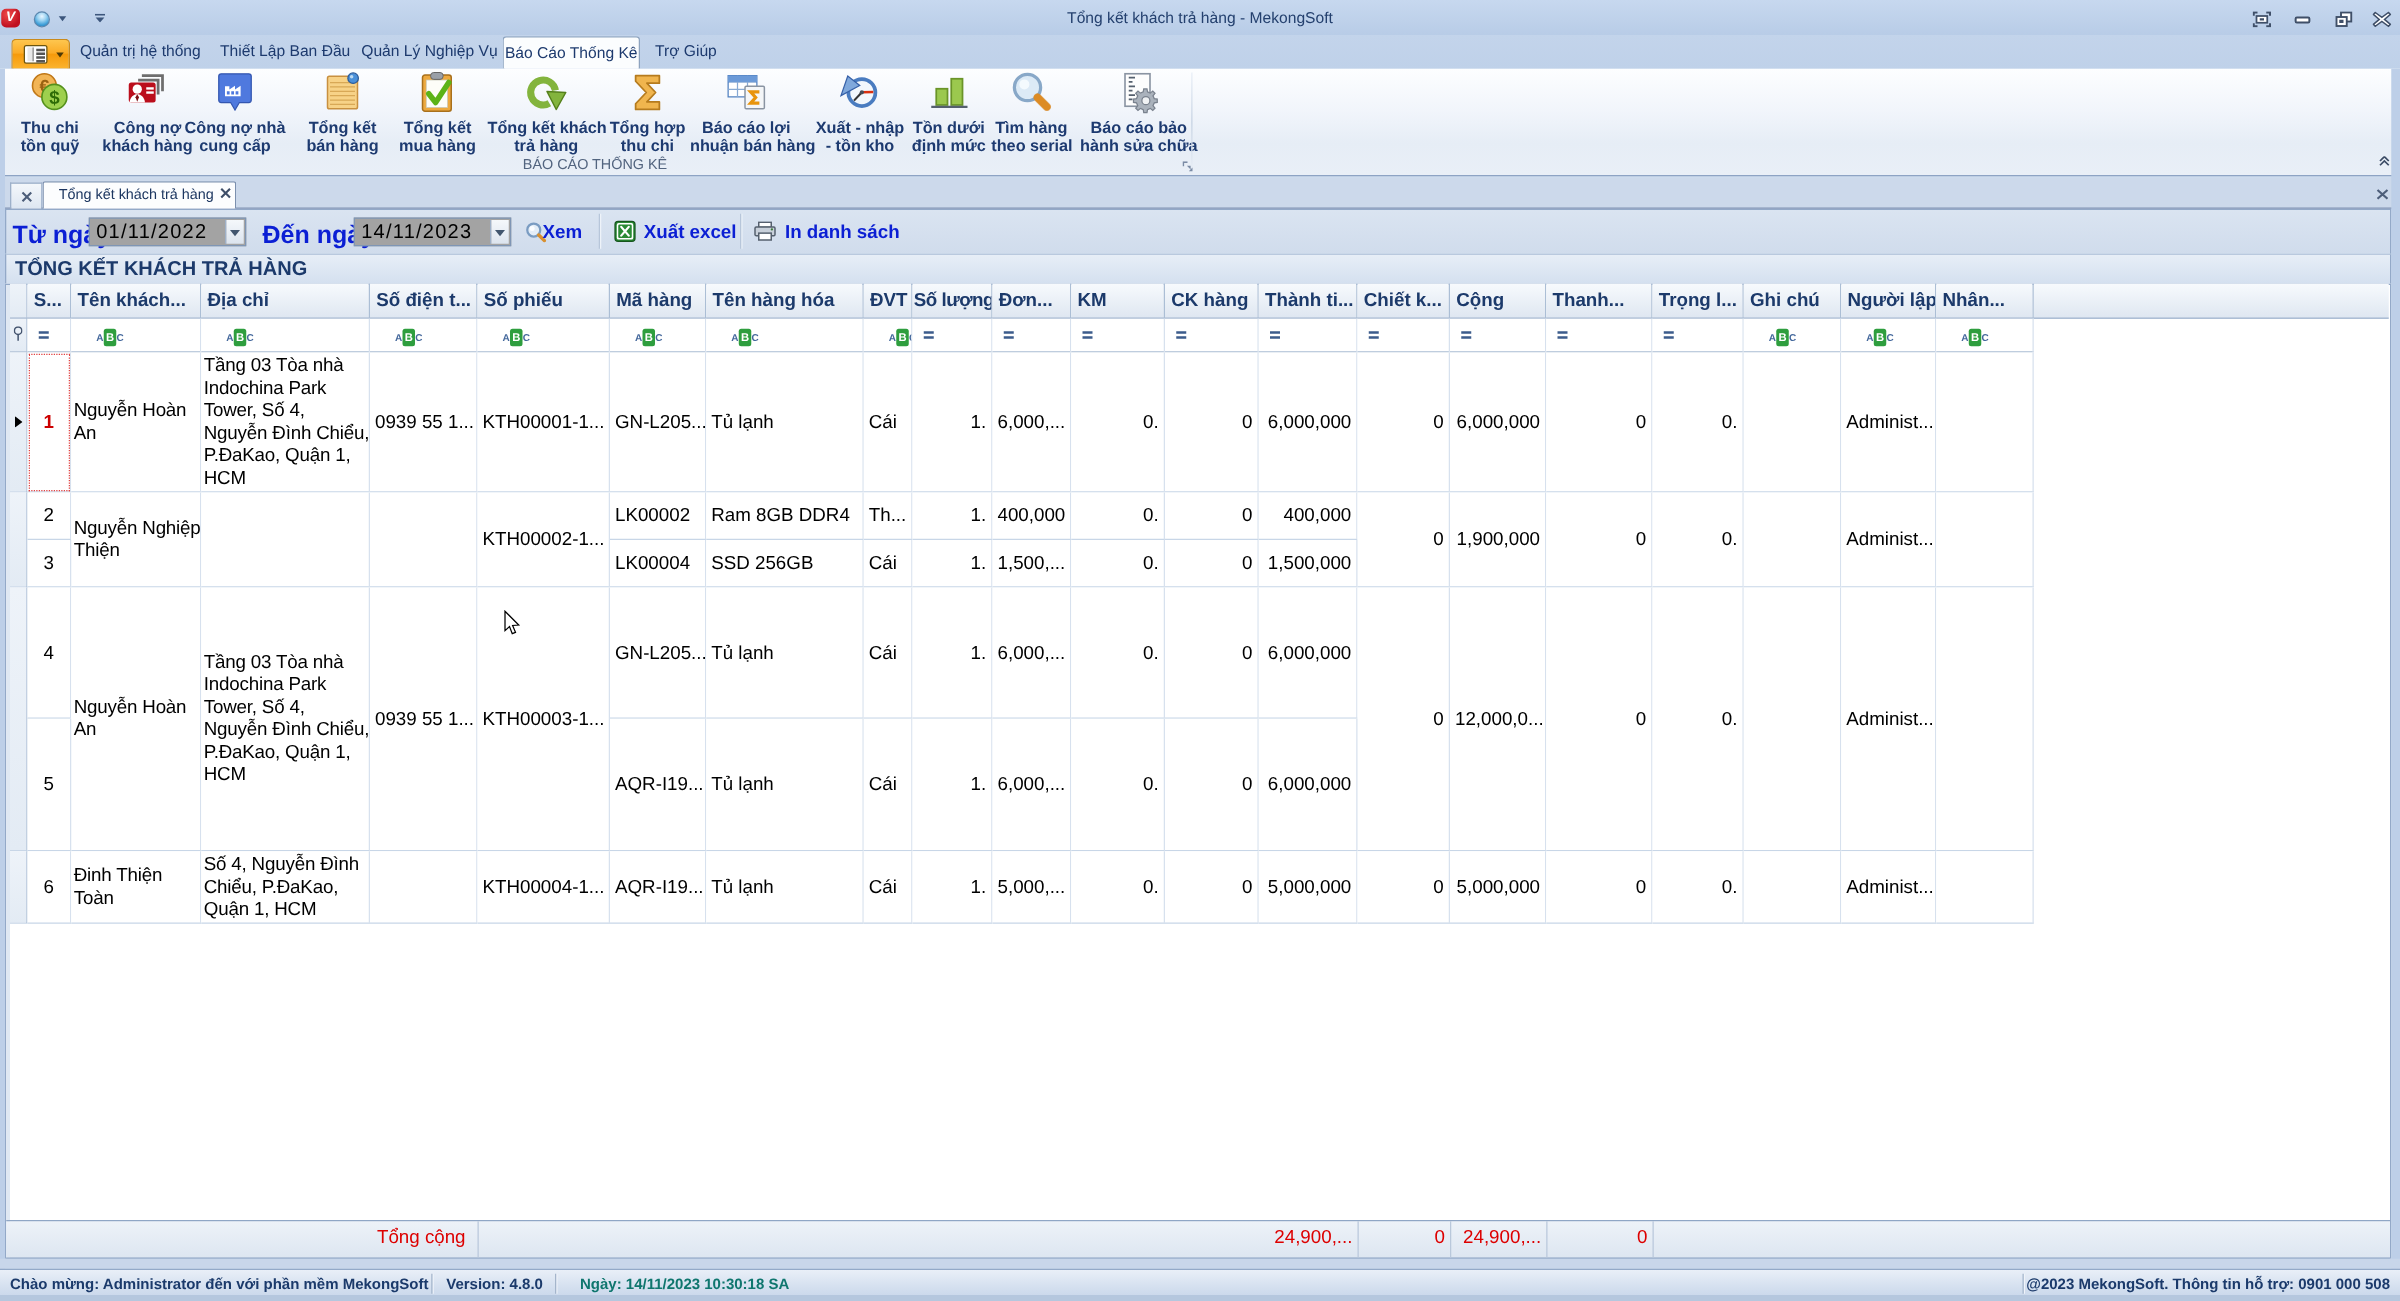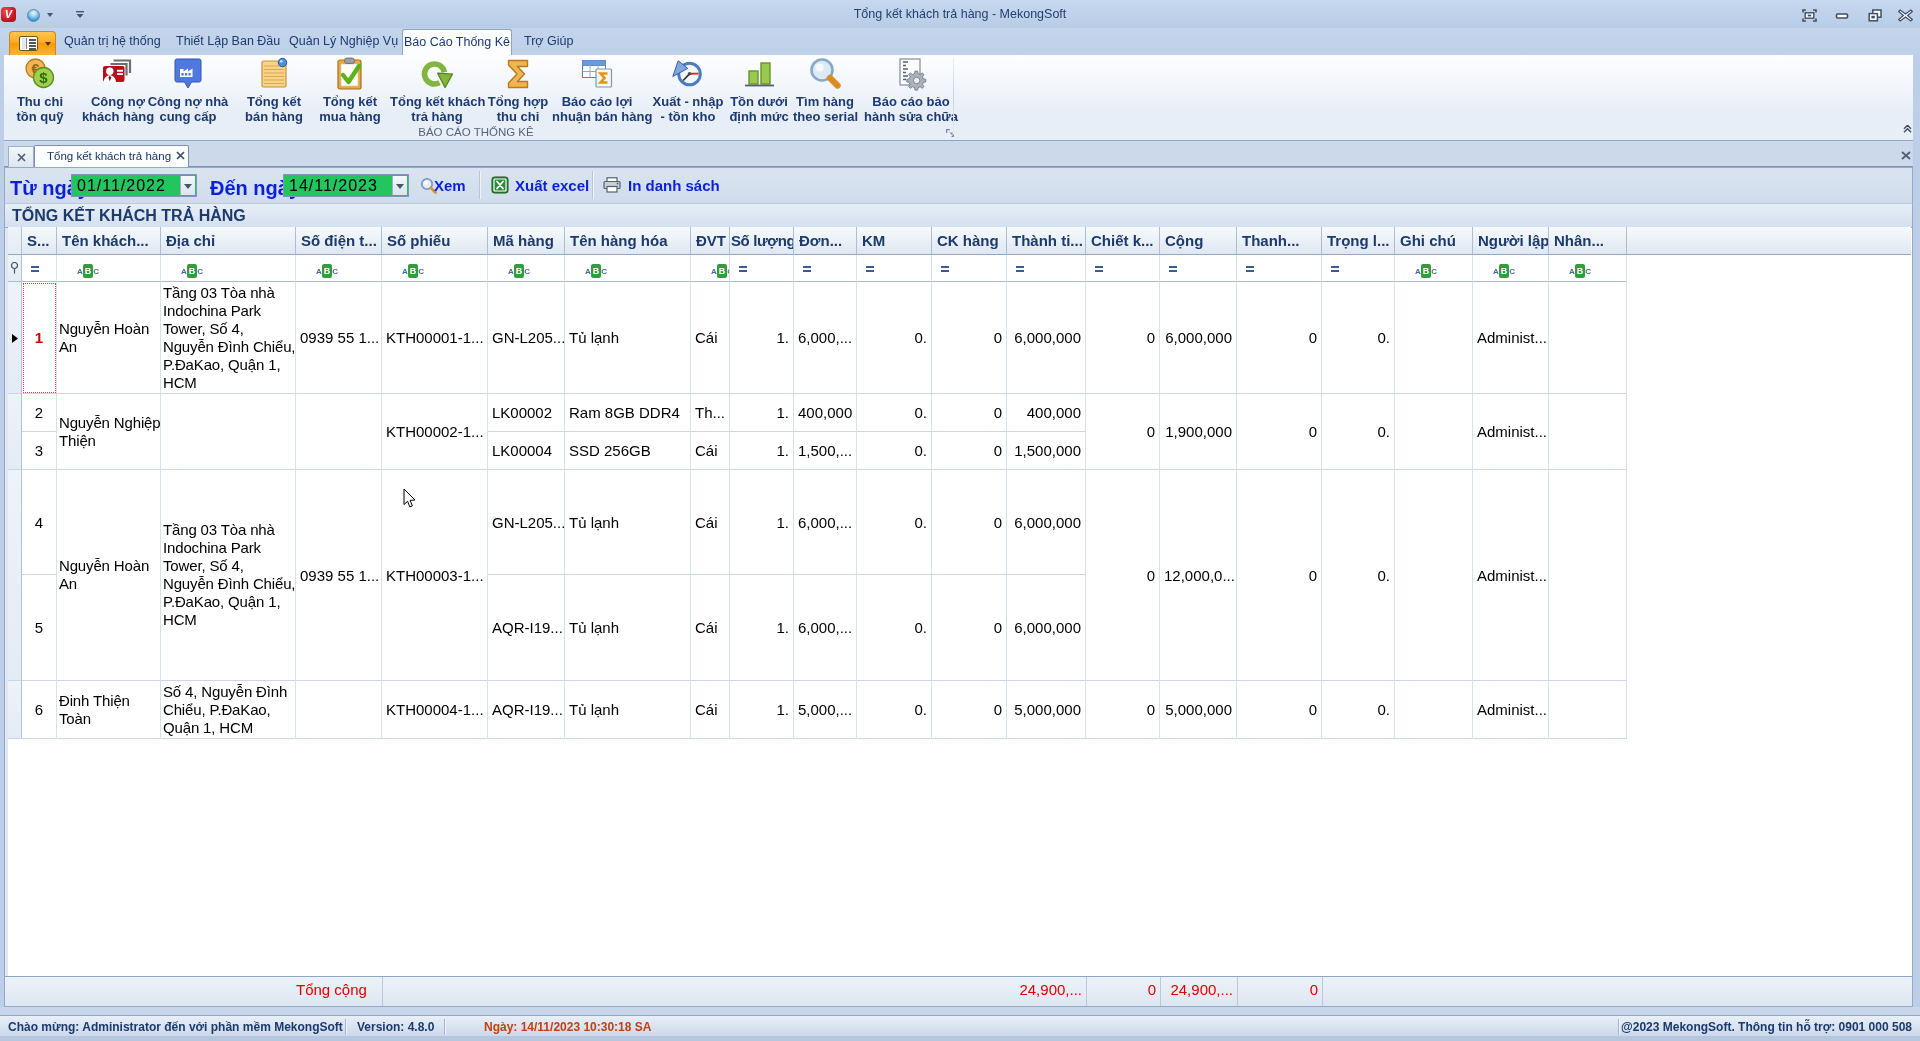--- a/index.html
+++ b/index.html
@@ -52,21 +52,21 @@
 
 #tabstrip { left:0; top:142px; width:1920px; height:25px; background:#ccd9eb; border-bottom:1px solid #8094b4; }
 #closeLeft { left:8px; top:146px; width:26px; height:21px; background:linear-gradient(#f4f7fb,#dde6f1); border:1px solid #9db0c9; border-bottom:none; text-align:center; }
 #doctab { left:34px; top:145px; width:155px; height:22px; background:#fcfdfe; border:1px solid #7c90ae; border-bottom:none; border-radius:2px 2px 0 0;
   font-size:11.5px; color:#1c3660; line-height:21px; text-align:left; padding-left:12px; white-space:nowrap; }
 #closeRight { left:1901px; top:151px; }
 
 
 #toolbar { left:4px; top:167px; width:1909px; height:36px; background:linear-gradient(#dae4f1,#d0dcec); border:1px solid #93a9c8; border-bottom:none; }
 .tlabel { top:177px; font-size:20px; font-weight:bold; color:#0b1fd4; }
-.datebox { top:174px; width:126px; height:23px; background:#22c55e; border:1px solid #7f96b5; }
+.datebox { top:174px; width:126px; height:23px; background:#a3a3a3; border:1px solid #7f96b5; }
 .datebox .txt { position:absolute; left:5px; top:2px; font-size:16px; letter-spacing:1px; color:#000; }
 .datebox .btn { position:absolute; right:1px; top:1px; bottom:1px; width:15px; background:linear-gradient(#f5f8fb,#dce4ee); border-left:1px solid #9fb1c8; }
 .datebox .btn:after { content:""; position:absolute; left:3px; top:8px; width:0; height:0; border-left:4px solid transparent; border-right:4px solid transparent; border-top:5px solid #42566e; }
 .tsep { top:171px; width:1px; height:28px; background:#b7c6da; box-shadow:1px 0 0 #eef3f9; }
 .tbtntext { top:177px; font-size:15px; font-weight:bold; color:#0b1fd4; white-space:nowrap; }
 
 
 #caption { left:4px; top:203px; width:1909px; height:24px; background:linear-gradient(#e7eef7,#d4e0ef);
   border-left:1px solid #93a9c8; border-right:1px solid #93a9c8; border-top:1px solid #b9c9de;
   font-size:16px; font-weight:bold; color:#1c3a6b; line-height:24px; padding-left:7px; }
@@ -547,40 +547,40 @@
 <td class="num">0</td>
 <td class="num">0.</td>
 <td></td>
 <td>Administ...</td>
 <td></td>
 </tr>
 </tbody>
   </table>
 
 <div id="summary" class="abs"></div>
-<div class="abs sumcell" style="left:296px; width:82px; text-align:left;">Tổng cộng</div>
+<div class="abs sumcell" style="left:296px; width:82px; text-align:center;">Tổng cộng</div>
 <div class="abs sumline" style="left:382px;"></div>
 <div class="abs sumcell" style="left:1008px; width:74px; text-align:right;">24,900,...</div>
 <div class="abs sumline" style="left:1086px;"></div>
 <div class="abs sumcell" style="left:1087px; width:69px; text-align:right;">0</div>
 <div class="abs sumline" style="left:1160px;"></div>
 <div class="abs sumcell" style="left:1161px; width:72px; text-align:right;">24,900,...</div>
 <div class="abs sumline" style="left:1237px;"></div>
 <div class="abs sumcell" style="left:1238px; width:80px; text-align:right;">0</div>
 <div class="abs sumline" style="left:1322px;"></div>
 
 <div id="frameL" class="abs"></div>
 <div id="frameR" class="abs"></div>
 <div id="frameB" class="abs"></div>
 
 <div id="statusbar" class="abs"></div>
 <div id="statusbar2" class="abs"></div>
 <div class="abs sbtext" style="left:8px;">Chào mừng: Administrator đến với phần mềm MekongSoft</div>
 <div class="abs sbsep" style="left:345px;"></div>
 <div class="abs sbtext" style="left:357px;">Version: 4.8.0</div>
 <div class="abs sbsep" style="left:444px;"></div>
-<div class="abs sbtext" style="left:484px; color:#c2410c;">Ngày: 14/11/2023 10:30:18 SA</div>
+<div class="abs sbtext" style="left:464px; color:#0f766e;">Ngày: 14/11/2023 10:30:18 SA</div>
 <div class="abs sbsep" style="left:1618px;"></div>
 <div class="abs sbtext" style="left:1580px; width:332px; text-align:right;">@2023 MekongSoft. Thông tin hỗ trợ: 0901 000 508</div>
 
 <svg class="abs" style="left:403px; top:488px;" width="14" height="21" viewBox="0 0 14 21">
     <path d="M1 1v15.5l3.6-3.2 2.2 5.6 2.6-1-2.3-5.5 4.9-.4z" fill="#fff" stroke="#000" stroke-width="1"></path>
   </svg>
 
 </body></html>

